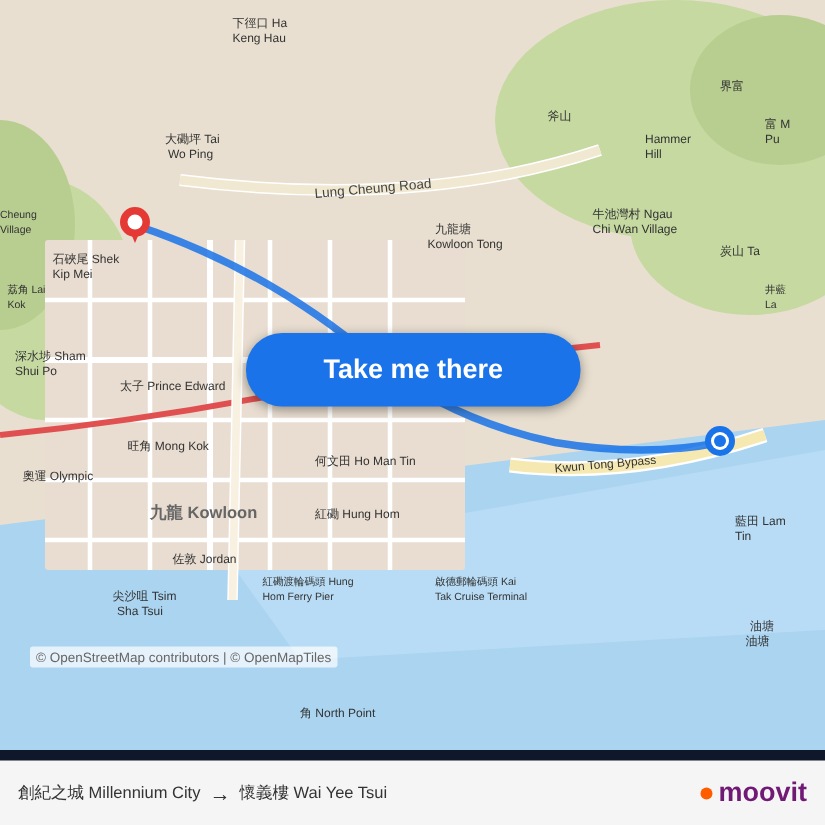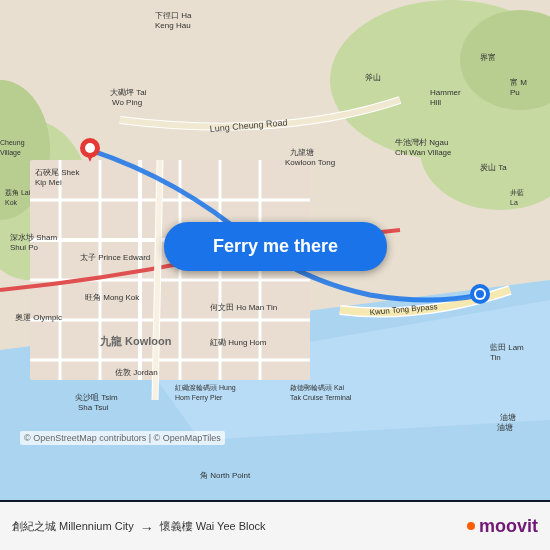--- a/index.html
+++ b/index.html
@@ -43,21 +43,21 @@
       align-items: center;
       justify-content: center;
       box-shadow: 0 2px 8px rgba(0,0,0,0.4);
       z-index: 10;
     }
 
     #footer-bar {
       width: 550px;
       height: 50px;
       background-color: #f5f5f5;
-      border-top: 2px solid #0f172a;
+      border-top: 7px solid #0f172a;
       display: flex;
       align-items: center;
       justify-content: space-between;
       padding: 0 12px;
       position: absolute;
       bottom: 0;
       left: 0;
     }
 
     #footer-left {
@@ -226,28 +226,28 @@
 
     <circle cx="90" cy="148" r="10" fill="#e53935"></circle>
     <polygon points="90,162 84,148 96,148" fill="#e53935"></polygon>
     <circle cx="90" cy="148" r="5" fill="white"></circle>
 
     <circle cx="480" cy="294" r="10" fill="#1a73e8"></circle>
     <circle cx="480" cy="294" r="6" fill="white"></circle>
     <circle cx="480" cy="294" r="4" fill="#1a73e8"></circle>
   </svg>
 
-  <button id="take-me-there-btn">Ferry me there</button>
+  <button id="take-me-there-btn">Take me there</button>
 
   <div id="attribution">© OpenStreetMap contributors | © OpenMapTiles</div>
 </div>
 
 <div id="footer-bar">
   <div id="footer-left">
     <span style="font-size:11px;color:#333;">創紀之城 Millennium City</span>
     <span class="footer-arrow">→</span>
-    <span style="font-size:11px;color:#333;">懷義樓 Wai Yee Block</span>
+    <span style="font-size:11px;color:#333;">懷義樓 Wai Yee Tsui</span>
   </div>
   <div id="moovit-logo">
     <span class="moovit-dot"></span>
     <span>moovit</span>
   </div>
 </div>
 
 </body></html>

